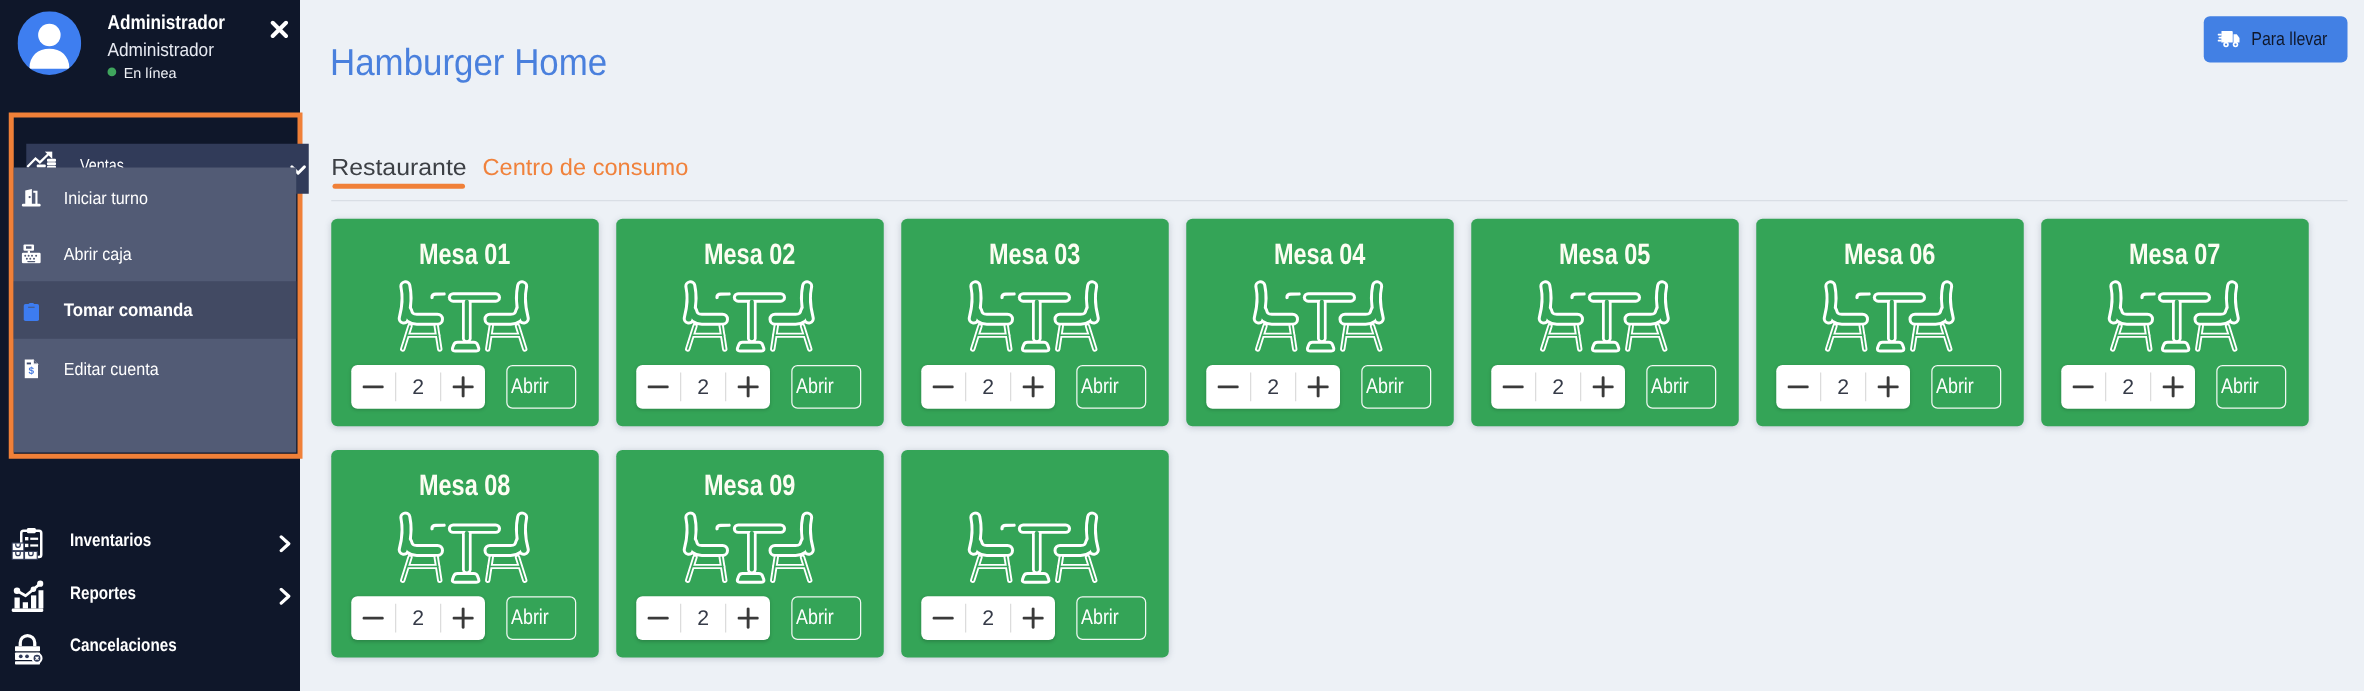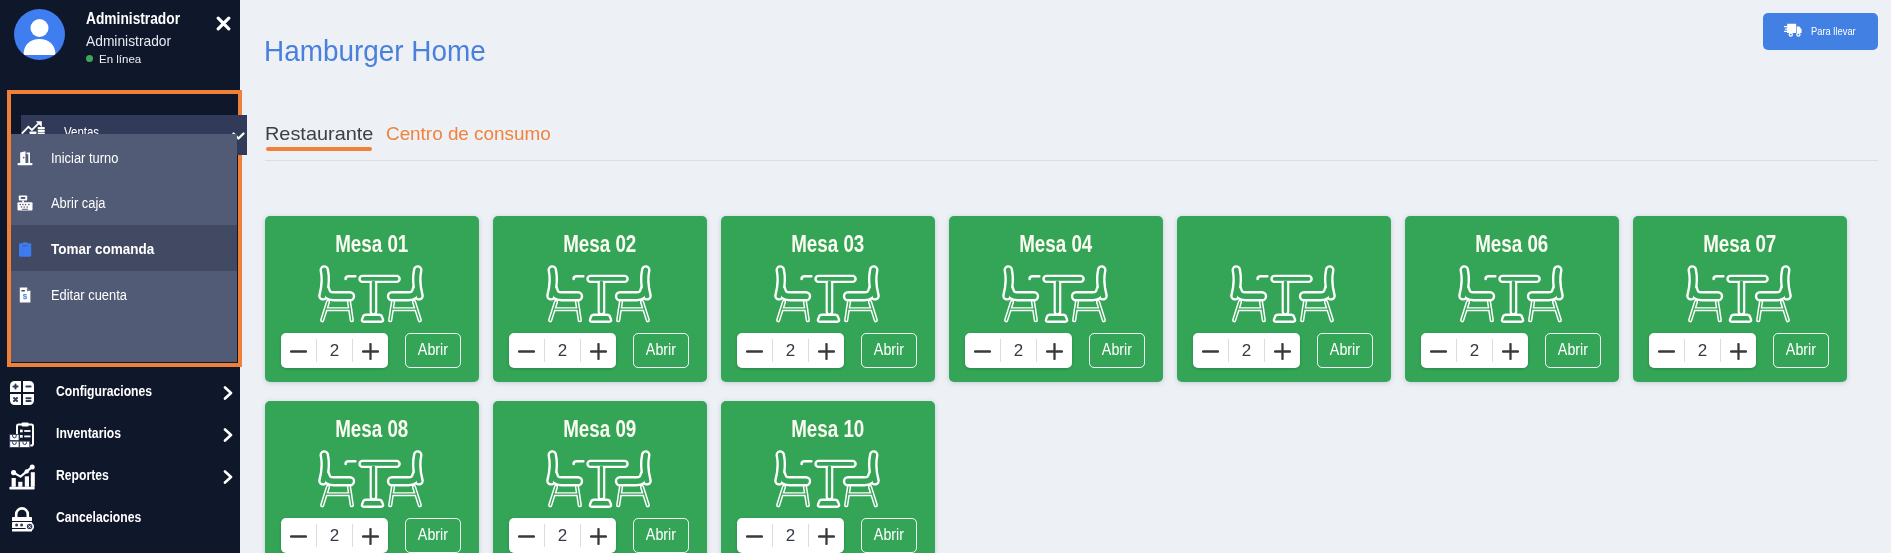--- a/index.html
+++ b/index.html
@@ -29,34 +29,34 @@
 .mainitem .txt { position:absolute; left:56px; top:11px; font-size:14.5px; font-weight:bold; color:#fff; transform:scaleX(0.84); transform-origin:left top; }
 .mainicon { position:absolute; left:9px; top:8px; }
 .chev-r { position:absolute; left:223px; top:14px; }
 
 
 .heading { position:absolute; left:264px; top:34px; font-size:30px; color:#4a80dd; transform:scaleX(0.93); transform-origin:left top; }
 .tab1 { position:absolute; left:265px; top:123px; font-size:18.5px; color:#3d4045; transform:scaleX(1.075); transform-origin:left top; }
 .tab1u { position:absolute; left:266px; top:146.5px; width:106px; height:4.5px; border-radius:2.5px; background:#f08038; }
 .tab2 { position:absolute; left:386px; top:123px; font-size:18.5px; color:#f0823c; transform:scaleX(1.02); transform-origin:left top; }
 .divider { position:absolute; left:265px; top:160px; width:1613px; height:1px; background:#d9dee5; }
-.btn-llevar { position:absolute; left:1763px; top:13px; width:115px; height:37px; background:#4280e4; border-radius:5px; color:#ffffff; font-size:11px; line-height:37px; text-align:center; padding-left:6px; }
+.btn-llevar { position:absolute; left:1763px; top:13px; width:115px; height:37px; background:#4280e4; border-radius:5px; color:#0f172a; font-size:15px; line-height:37px; text-align:center; padding-left:6px; }
 .btn-llevar svg { vertical-align:-2.5px; margin-right:9px; }
 
 
-.card { position:absolute; width:214px; height:166px; background:#34a457; border-radius:5px; box-shadow:0 1px 5px rgba(90,105,125,.28);margin-top:41px; }
+.card { position:absolute; width:214px; height:166px; background:#34a457; border-radius:5px; box-shadow:0 1px 5px rgba(90,105,125,.28); }
 .card .title { position:absolute; left:0; top:15px; width:100%; text-align:center; font-size:23.5px; font-weight:bold; color:#fcfdf2; }
 .card .title span { display:inline-block; transform:scaleX(0.80); transform-origin:center; }
 .card .ticon { position:absolute; left:51px; top:49px; }
 .stepper { position:absolute; left:16px; top:117px; width:107px; height:35px; background:#fff; border-radius:5px; box-shadow:0 1px 3px rgba(0,0,0,.18); display:flex; align-items:center; }
 .stepper .cell { flex:1; text-align:center; color:#3a3a3a; }
 .stepper .cell svg { vertical-align:middle; }
 .stepper .num { font-size:17px; color:#363b48; }
 .stepper .sep { width:1px; height:23px; background:#dcdcdc; }
-.abrir { position:absolute; left:140px; top:117px; width:56px; height:35px; border:1.5px solid rgba(255,255,255,.92); border-radius:5px; color:#fff; font-size:17px; line-height:32px; text-align:center; }
+.abrir { position:absolute; left:140px; top:117px; width:56px; height:35px; border:1.5px solid rgba(255,255,255,.92); border-radius:5px; color:#fff; font-size:17px; line-height:32px; text-align:left; }
 .abrir span { display:inline-block; transform:scaleX(0.84); transform-origin:center; }
 </style>
 </head>
 <body>
 
 <div class="sidebar">
   <svg class="avatar" width="51" height="51" viewBox="0 0 51 51">
     <defs>
         <clipPath id="avc">
           <circle cx="25.5" cy="25.5" r="25.5"></circle>
@@ -151,37 +151,20 @@
           <path d="M9.6,0.5 V4.3 H13.4 Z" fill="#525b75"></path>
           <path d="M9.6,0.5 V4.3 H13.4" fill="none" stroke="#fff" stroke-width="0.9"></path>
           <rect x="4.4" y="3" width="3.4" height="1.5" fill="#3c4a6e"></rect>
           <text x="8" y="12.2" font-size="8" font-weight="bold" text-anchor="middle" fill="#4a7de0" font-family="Liberation Sans">$</text>
         </svg>
         <div class="txt">Editar cuenta</div>
       </div>
     </div>
   </div>
 
-  <div class="mainitem" style="top:372px">
-    <svg class="mainicon" width="26" height="26" viewBox="0 0 26 26">
-      <g fill="#fff">
-        <path d="M12,12 H1 V6 Q1,1 6,1 h6 Z M14,12 h11 V6 Q25,1 20,1 h-6 Z M12,14 H1 v6 Q1,25 6,25 h6 Z M14,14 h11 v6 Q25,25 20,25 h-6 Z"></path>
-      </g>
-      <g stroke="#313b59" stroke-width="2" stroke-linecap="round">
-        <path d="M6.5,4.4 V8.6 M4.4,6.5 H8.6"></path>
-        <path d="M17.4,6.5 H21.6"></path>
-        <path d="M5,18 L8,21 M8,18 L5,21"></path>
-        <path d="M17.4,18.2 H21.6 M17.4,20.9 H21.6"></path>
-      </g>
-    </svg>
-    <div class="txt">Configuraciones</div>
-    <svg class="chev-r" width="10" height="14" viewBox="0 0 10 14">
-        <path d="M2,1.5 L8,7 L2,12.5" stroke="#fff" stroke-width="2.6" fill="none" stroke-linecap="round" stroke-linejoin="round"></path>
-      </svg>
-  </div>
   <div class="mainitem" style="top:456px">
     <svg class="mainicon" width="26" height="26" viewBox="0 0 26 26">
       <g fill="#fff">
         <rect x="0.3" y="22.8" width="25.4" height="2.7" rx="1.1"></rect>
         <rect x="2.6" y="14" width="4.2" height="8.8"></rect>
         <rect x="9.2" y="17.8" width="4.2" height="5"></rect>
         <rect x="15.8" y="12.3" width="4.2" height="10.5"></rect>
         <rect x="21.8" y="8.2" width="4" height="14.6"></rect>
       </g>
       <path d="M4.6,8.6 L11.5,12.6 L23.2,2.9" stroke="#fff" stroke-width="2.2" fill="none" stroke-linejoin="round"></path>
@@ -502,20 +485,21 @@
       <div class="sep"></div>
       <div class="cell num">2</div>
       <div class="sep"></div>
       <div class="cell"><svg width="17" height="17" viewBox="0 0 17 17">
           <path d="M1,8.5 H16 M8.5,1 V16" stroke="#3a3a3a" stroke-width="2.3" stroke-linecap="round"></path>
         </svg></div>
     </div>
     <div class="abrir"><span>Abrir</span></div>
   </div>
 <div class="card" style="left:1177px;top:175px">
+    <div class="title"><span>Mesa 05</span></div>
     <svg class="ticon" width="110" height="59" viewBox="0 0 110 59">
 <g fill="none" stroke="#fff" stroke-linecap="round" stroke-linejoin="round">
 <path stroke-width="2.6" d="M29.6,14 Q29.5,11.4 32.6,11.3 L39.3,11.2"></path>
 <path stroke-width="8.4" d="M46.5,13.9 L80.6,13.9"></path>
 <path stroke-width="7.7" d="M57.45,17.5 L57.45,46.5"></path>
 <path stroke-width="2.4" d="M50,49.8 L63,49.8 Q65.3,49.8 66,51.8 L66.9,54.2 Q67.8,56.8 65,56.8 L48,56.8 Q45.2,56.8 46.1,54.2 L47,51.8 Q47.7,49.8 50,49.8 Z"></path>
 <g stroke-width="10.4">
           <path d="M76,31.3 L92.5,31.3 C98,31.3 99.7,28.8 100.7,24.8"></path>
           <path d="M34,31.3 L17.5,31.3 C12,31.3 10.3,28.8 9.3,24.8"></path>
         </g>
@@ -816,21 +800,20 @@
       <div class="sep"></div>
       <div class="cell num">2</div>
       <div class="sep"></div>
       <div class="cell"><svg width="17" height="17" viewBox="0 0 17 17">
           <path d="M1,8.5 H16 M8.5,1 V16" stroke="#3a3a3a" stroke-width="2.3" stroke-linecap="round"></path>
         </svg></div>
     </div>
     <div class="abrir"><span>Abrir</span></div>
   </div>
 <div class="card" style="left:721px;top:360px">
-    <div class="title"><span>Mesa 10</span></div>
     <svg class="ticon" width="110" height="59" viewBox="0 0 110 59">
 <g fill="none" stroke="#fff" stroke-linecap="round" stroke-linejoin="round">
 <path stroke-width="2.6" d="M29.6,14 Q29.5,11.4 32.6,11.3 L39.3,11.2"></path>
 <path stroke-width="8.4" d="M46.5,13.9 L80.6,13.9"></path>
 <path stroke-width="7.7" d="M57.45,17.5 L57.45,46.5"></path>
 <path stroke-width="2.4" d="M50,49.8 L63,49.8 Q65.3,49.8 66,51.8 L66.9,54.2 Q67.8,56.8 65,56.8 L48,56.8 Q45.2,56.8 46.1,54.2 L47,51.8 Q47.7,49.8 50,49.8 Z"></path>
 <g stroke-width="10.4">
           <path d="M76,31.3 L92.5,31.3 C98,31.3 99.7,28.8 100.7,24.8"></path>
           <path d="M34,31.3 L17.5,31.3 C12,31.3 10.3,28.8 9.3,24.8"></path>
         </g>

